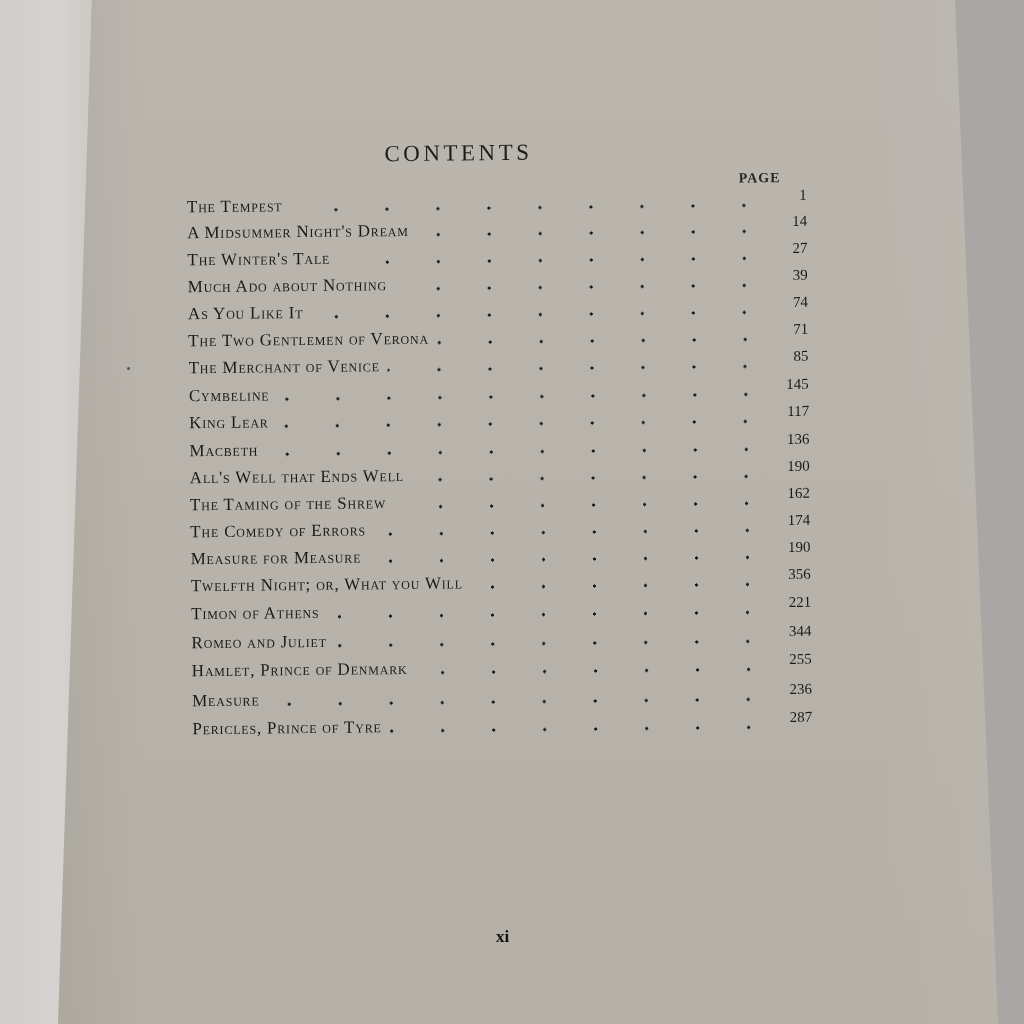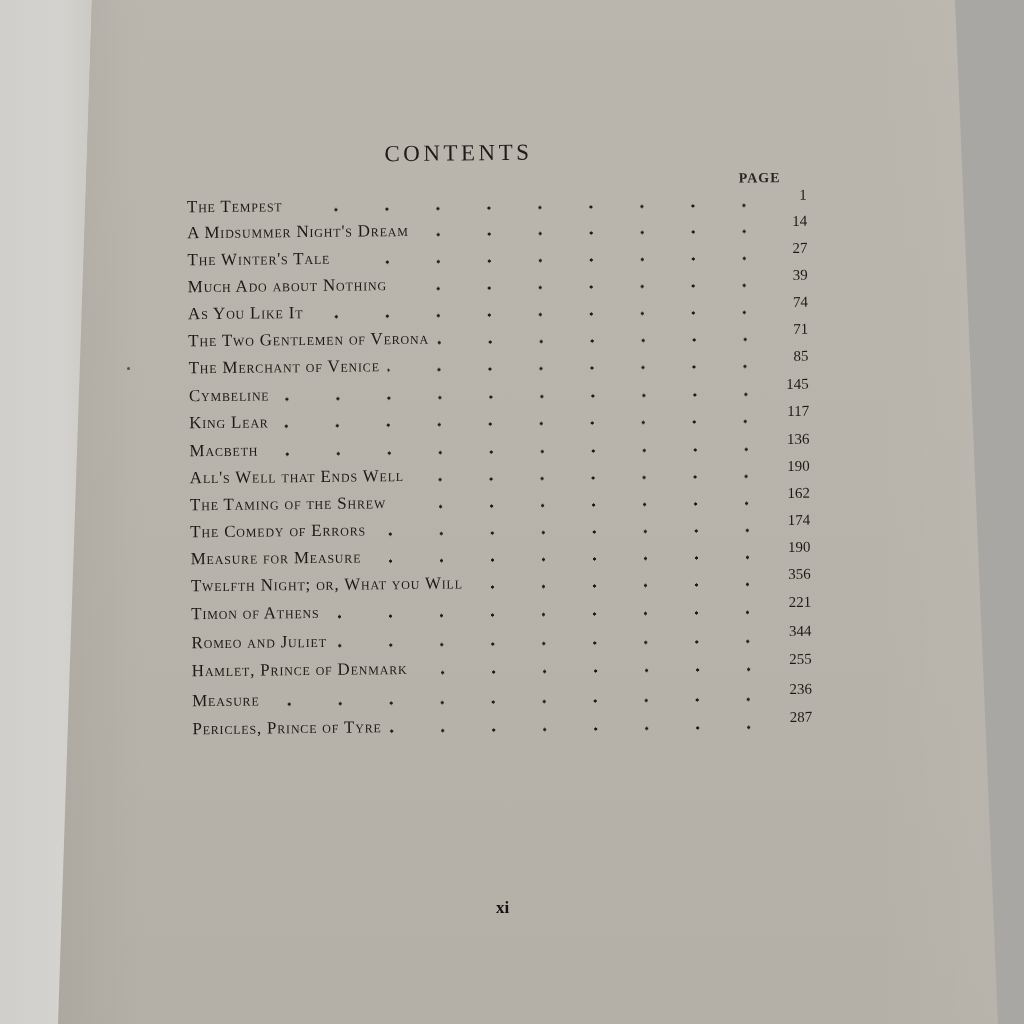--- a/index.html
+++ b/index.html
@@ -102,21 +102,21 @@
     .entry-page {
       width: 32px;
       text-align: right;
       font-size: 15px;
       color: #1c1a18;
       position: relative;
       top: -6px;
     }
     .folio {
       position: absolute;
-      left: 496px; top: 898px;
+      left: 496px; top: 927px;
       font-family: "Liberation Serif", serif;
       font-weight: bold;
       font-size: 17px;
       color: #141210;
     }
     .speck {
       position: absolute;
       left: 127px; top: 367px;
       width: 3px; height: 3px;
       border-radius: 50%;

